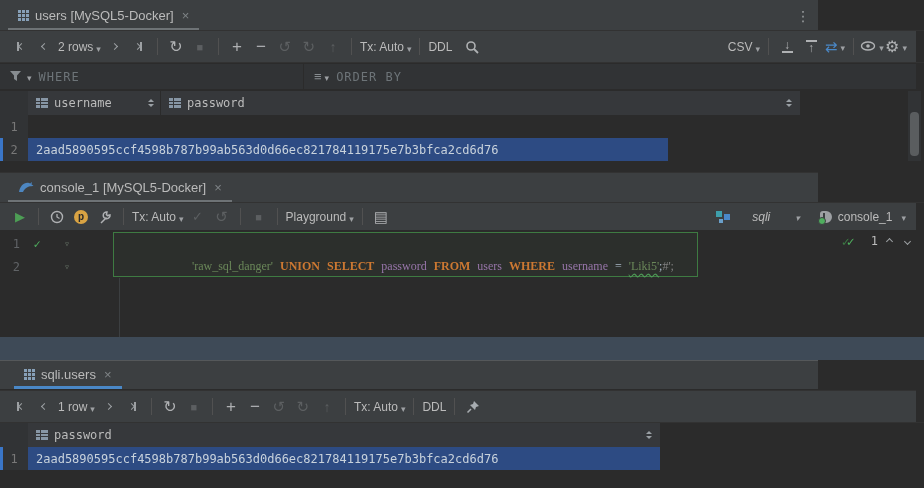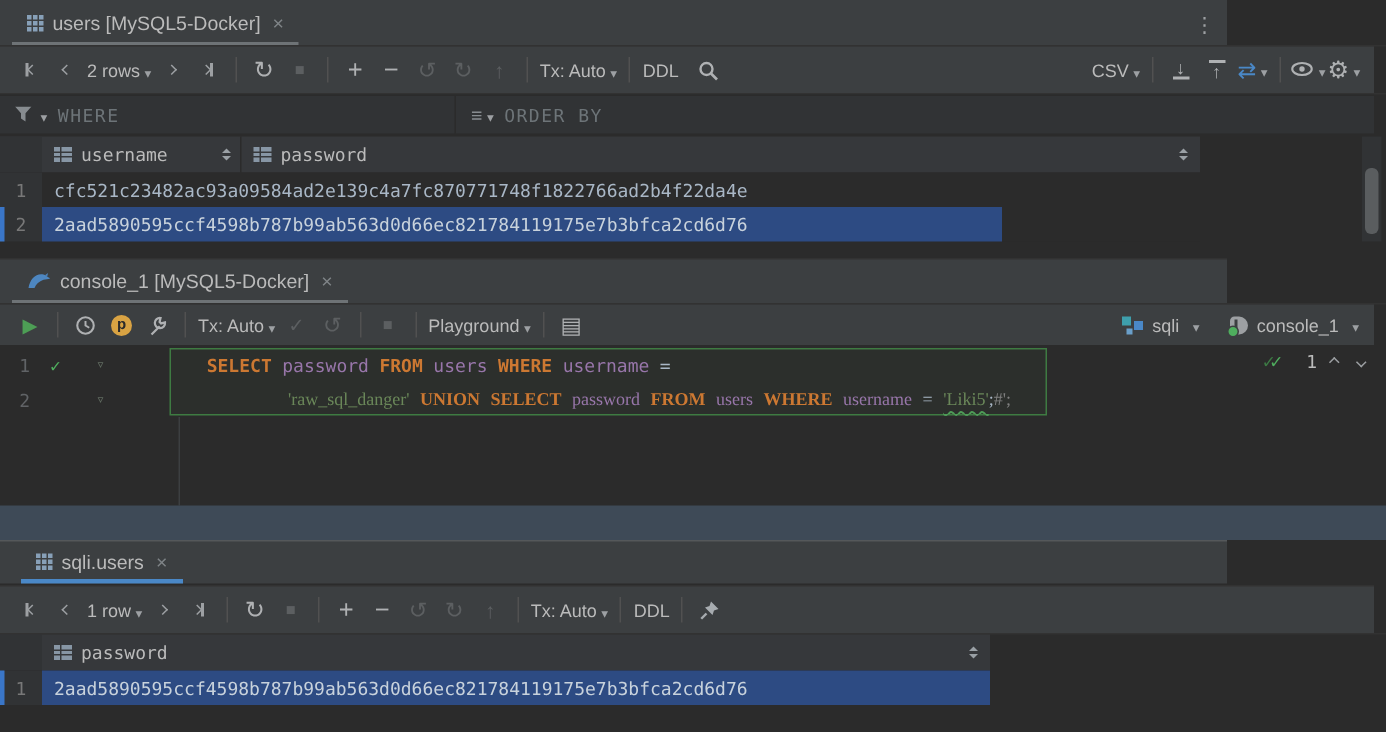--- a/index.html
+++ b/index.html
@@ -252,21 +252,20 @@
       <span class="mono" style="font-size:12px;">password</span>
       <span class="sort" style="position:absolute; right:8px;">
           <i class="t"></i>
           <i class="b"></i>
         </span>
     </div>
   </div>
 
   <div class="gridrow" style="top:115px; height:23px; width:800px; background:#2b2b2b;">
     <div class="numcell">1</div>
-    <div class="cell" style="width:640px;">cfc521c23482ac93a09584ad2e139c4a7fc870771748f1822766ad2b4f22da4e</div>
   </div>
 
   <div class="gridrow" style="top:138px; height:23px; width:800px; background:#2b2b2b;">
     <div class="numcell">
         <span class="selmark"></span>
         <span>2</span>
       </div>
     <div class="cell" style="width:640px; background:#2d4b83; color:#c8d2dc;">2aad5890595ccf4598b787b99ab563d0d66ec821784119175e7b3bfca2cd6d76</div>
   </div>
 
@@ -310,21 +309,21 @@
     <span class="lbl"><span>Tx: Auto</span><span class="caret">▾</span></span>
     <span class="ti dis" style="font-size:13px;">✓</span>
     <span class="ti dis" style="font-size:15px;">↺</span>
     <span class="divider"></span>
     <span class="ti dis" style="font-size:11px;">■</span>
     <span class="divider"></span>
     <span class="lbl"><span>Playground</span><span class="caret">▾</span></span>
     <span class="divider"></span>
     <span class="ti" style="font-size:15px;">▤</span>
     <span style="margin-left:auto;"></span>
-    <span class="lbl" style="display:inline-flex;align-items:center;gap:6px;">
+    <span class="lbl" style="display:inline-flex;align-items:center;gap:22px;font-style:italic;">
       <span class="schemaicon">
           <b class="s1"></b>
           <b class="s2"></b>
           <b class="s3"></b>
         </span>
       <span>sqli</span>
         <span class="caret">▾</span>
     </span>
     <span style="width:16px;"></span>
     <span class="lbl" style="margin-right:10px; display:inline-flex;align-items:center;gap:6px;">
@@ -335,23 +334,20 @@
   </div>
 
   <div id="editor">
     <div id="stmtbox"></div>
     <div class="foldline"></div>
 
     <div class="eline" style="top:2px;">
       <span class="gut-num">1</span>
       <span class="gut-ico" style="color:#4fae5e; font-weight:bold;">✓</span>
       <span class="gut-fold">▿</span>
-      <span class="code">
-        <span class="tok kw">SELECT</span><span class="tok ident">password</span><span class="tok kw">FROM</span><span class="tok ident">users</span><span class="tok kw">WHERE</span><span class="tok ident">username</span><span class="tok plain nosp">=</span>
-      </span>
     </div>
 
     <div class="eline" style="top:25px;">
       <span class="gut-num">2</span>
       <span class="gut-ico"></span>
       <span class="gut-fold">▿</span>
       <span class="code" style="margin-left:88px;font-family:Liberation Serif, serif;">
         <span class="tok str">'raw_sql_danger'</span><span class="tok kw">UNION</span><span class="tok kw">SELECT</span><span class="tok ident">password</span><span class="tok kw">FROM</span><span class="tok ident">users</span><span class="tok kw">WHERE</span><span class="tok ident">username</span><span class="tok plain">=</span><span class="tok strerr nosp">'Liki5'</span><span class="tok plain nosp">;</span><span class="tok cmt nosp">#';</span>
       </span>
     </div>

